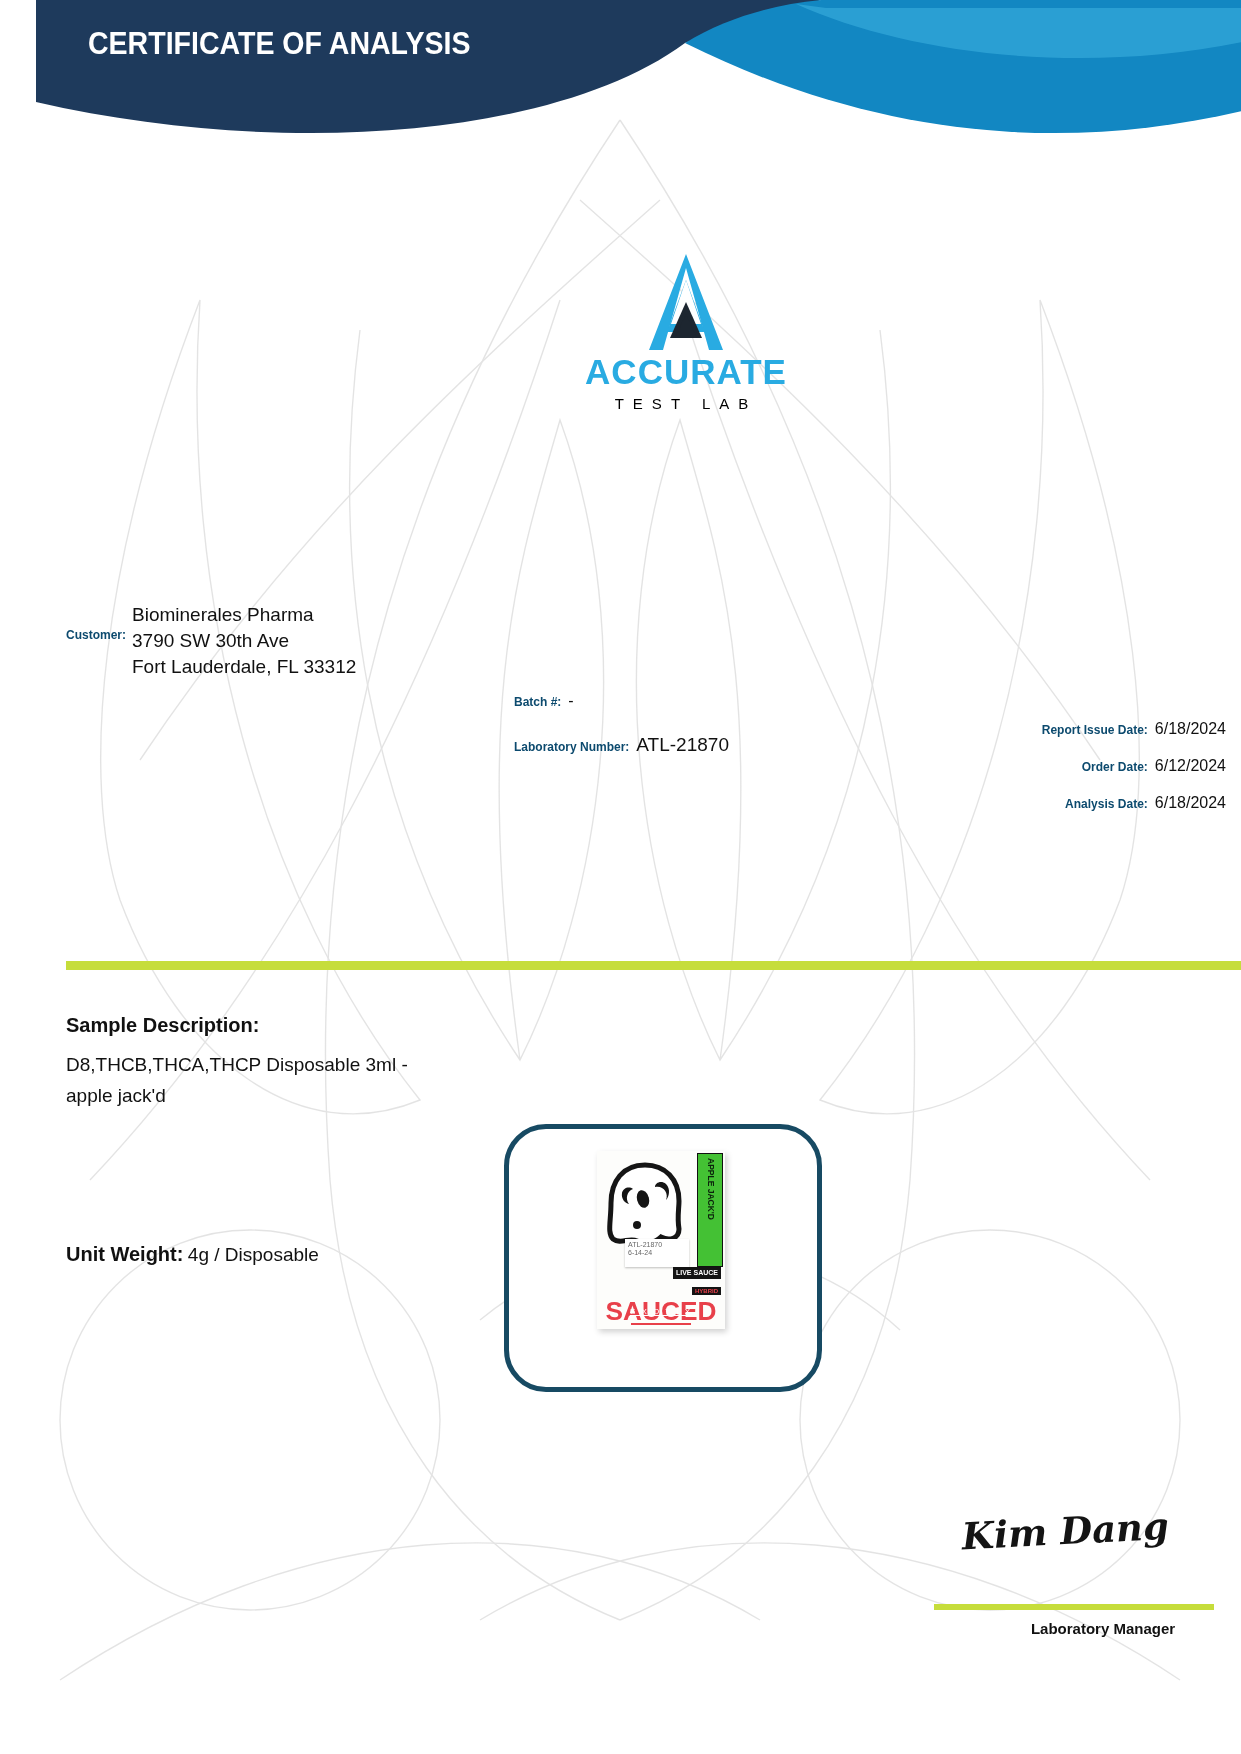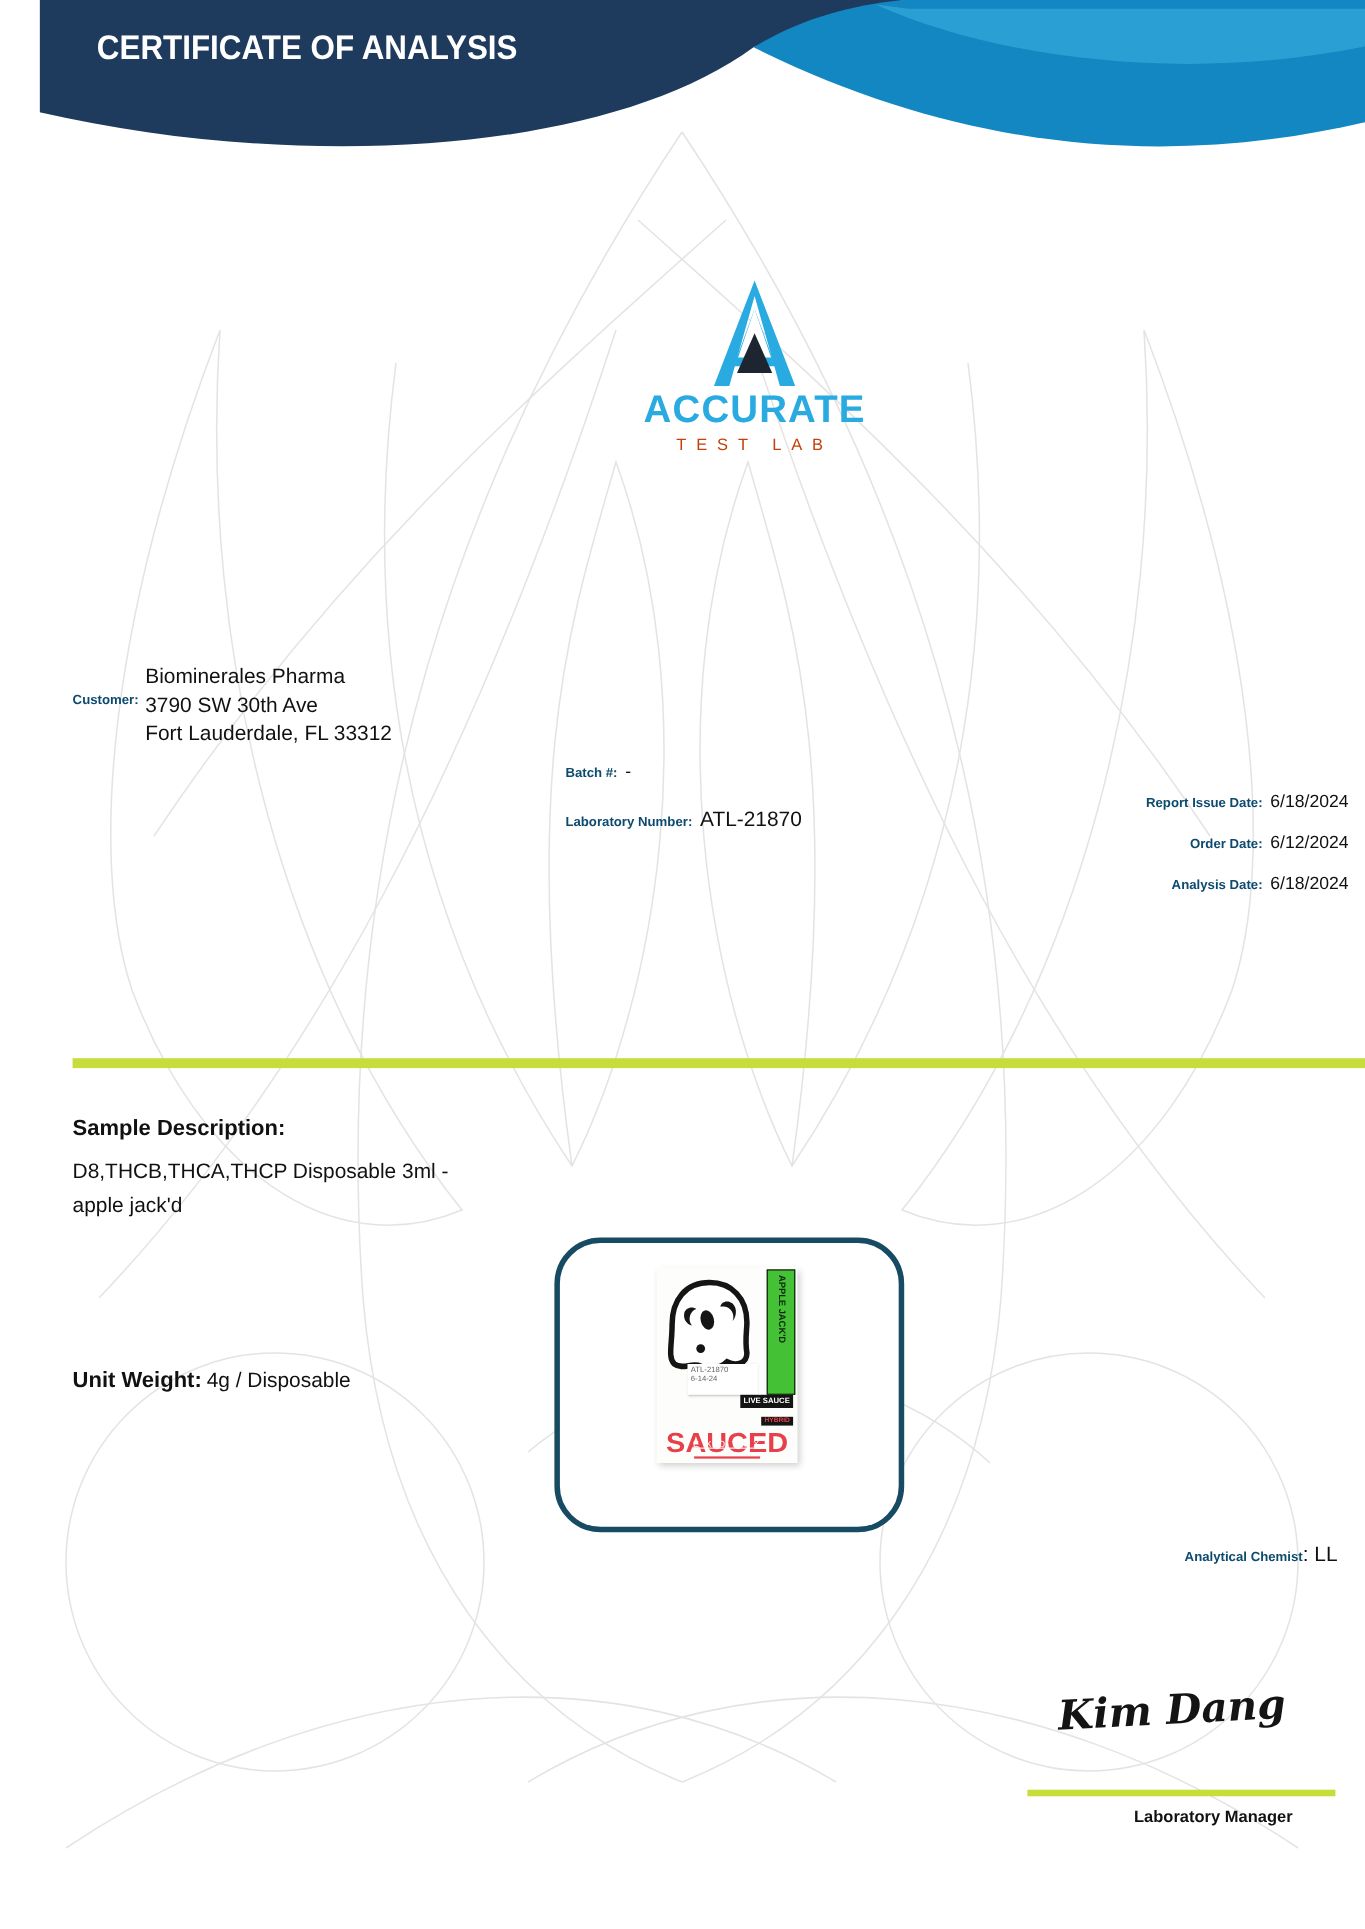--- a/index.html
+++ b/index.html
@@ -8,21 +8,21 @@
   .abs{position:absolute;}
   .b{font-weight:bold;}
   
   .bg-decor{left:0;top:0;z-index:0;pointer-events:none;}
   .layer{position:relative;z-index:1;}
   
   .coa-title{left:88px;top:26px;color:#fff;font-size:31px;font-weight:bold;letter-spacing:0px;
              transform:scaleX(.92);transform-origin:left;z-index:2;}
   .logo{left:540px;top:50px;width:220px;text-align:center;z-index:2;}
   .logo-brand{font-size:35px;font-weight:bold;color:#29abe2;letter-spacing:1px;margin-top:2px;}
-  .logo-sub{font-size:15px;color:#c2410c;letter-spacing:9px;margin-top:3px;font-weight:500;}
+  .logo-sub{font-size:15px;color:#000000;letter-spacing:9px;margin-top:3px;font-weight:500;}
   .info-label{font-weight:bold;font-size:12px;color:#0c4a6e;}
   .info-val{font-size:16px;}
   .cust-addr{font-size:19px;line-height:26px;}
   .hline{display:flex;align-items:baseline;gap:7px;justify-content:flex-end;margin-bottom:19px;}
   .greenbar-top{left:30px;top:346px;width:1211px;height:9px;background:#c6dd3b;}
   
   .sample-label{font-size:20px;font-weight:bold;}
   .sample-text{font-size:19px;line-height:31px;}
   .product-box{left:468px;top:372px;width:308px;height:258px;border:5px solid #174a63;border-radius:42px;background:#fff;}
   .sig{font-family:"DejaVu Serif","Liberation Serif",serif;font-style:italic;font-weight:bold;
@@ -147,24 +147,20 @@
         <div>LIVE SAUCE</div>
       </div>
       <div class="abs" style="right:4px;top:136px;background:#141414;color:#e8404a;font-size:6px;font-weight:bold;padding:1px 3px;">HYBRID</div>
       <div class="abs" style="left:0;top:146px;width:128px;text-align:center;color:#e8404a;font-size:25px;font-weight:bold;letter-spacing:0px;transform:scaleX(1.05);">SAUCED</div>
       <div class="abs" style="left:0;top:156px;width:128px;text-align:center;color:#fff;font-size:8px;letter-spacing:2px;text-decoration:underline;">E X O T I X</div>
       <div class="abs" style="left:34px;top:172px;width:60px;height:2px;background:#e8404a;"></div>
     </div>
   </div>
 
   <div class="abs layer" style="left:790px;top:382px;width:390px;text-align:right;">
-    <div>
-      <span class="info-label">Analytical Chemist</span><span style="font-size:19px;">: </span>
-      <span style="font-size:19px;">LL</span>
-    </div>
   </div>
   <div class="abs layer sig" style="left:925px;top:462px;">Kim Dang</div>
   <div class="abs layer sig-line" style="left:898px;top:540px;width:280px;"></div>
   <div class="abs layer b" style="left:927px;top:550px;width:280px;text-align:center;font-size:15px;">Laboratory Manager</div>
 
   
   
 
   
 

